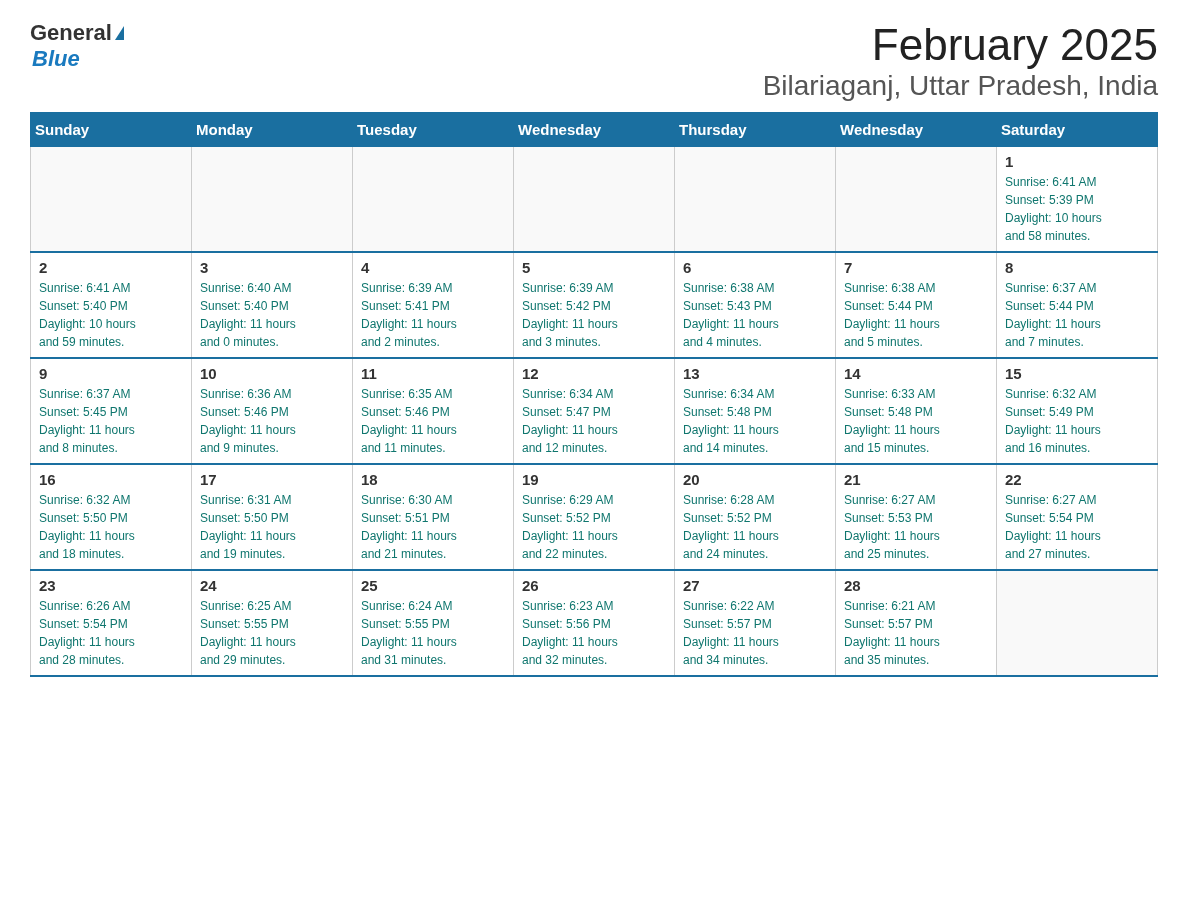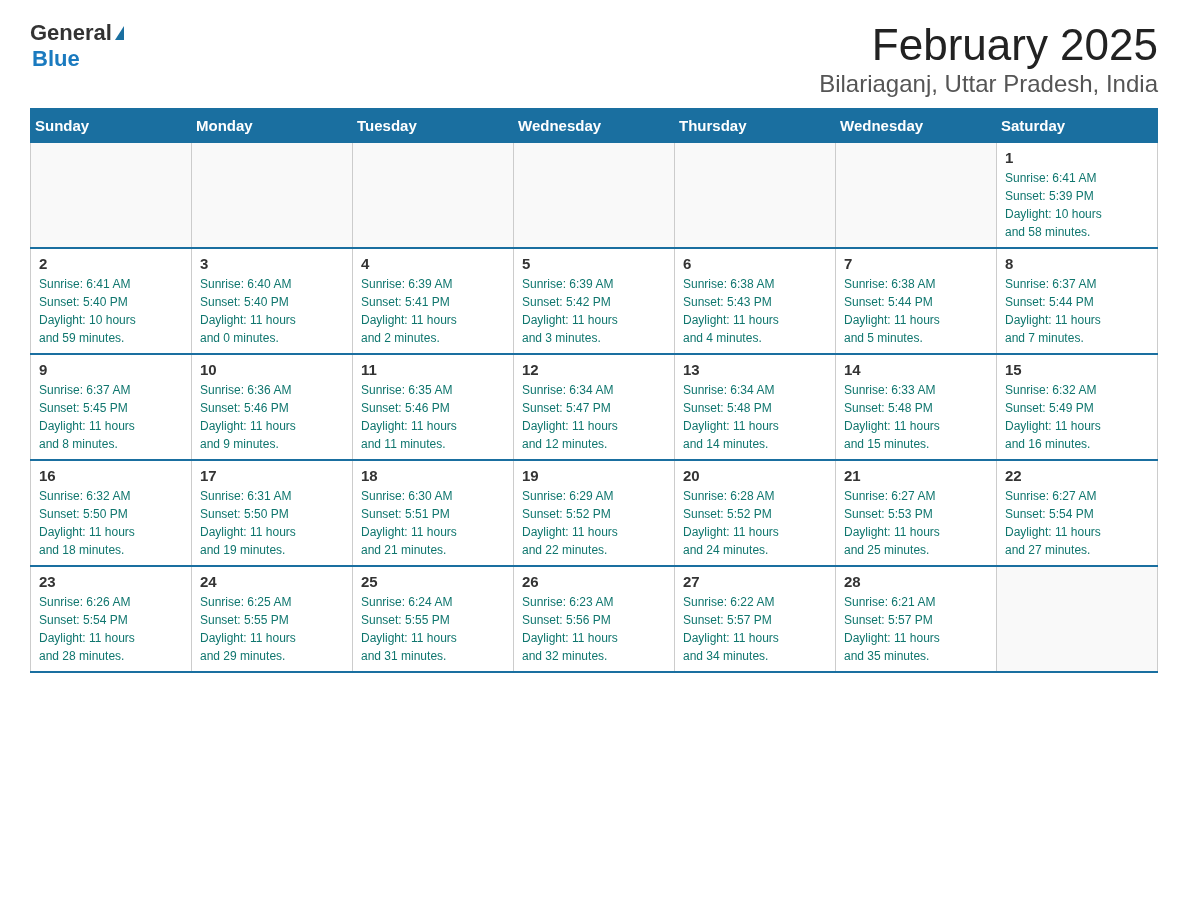--- a/index.html
+++ b/index.html
@@ -19,32 +19,33 @@
     .logo-text-general {
       font-size: 22px;
       font-weight: bold;
       color: #333;
       text-align: center;
     }
     .logo-text-blue {
       font-size: 22px;
       font-weight: bold;
       color: #1a7abf;
+      font-style: italic;
     }
     .title-block {
       text-align: right;
       margin-left: 11px;
     }
     .month-title {
       font-size: 44px;
       font-weight: normal;
       color: #222;
     }
     .location-title {
-      font-size: 24px;
+      font-size: 28px;
       color: #555;
     }
     table {
       width: 100%;
       border-collapse: collapse;
       margin-top: 8px;
     }
     thead tr th {
       background-color: #1a6fa0;
       color: #fff;

